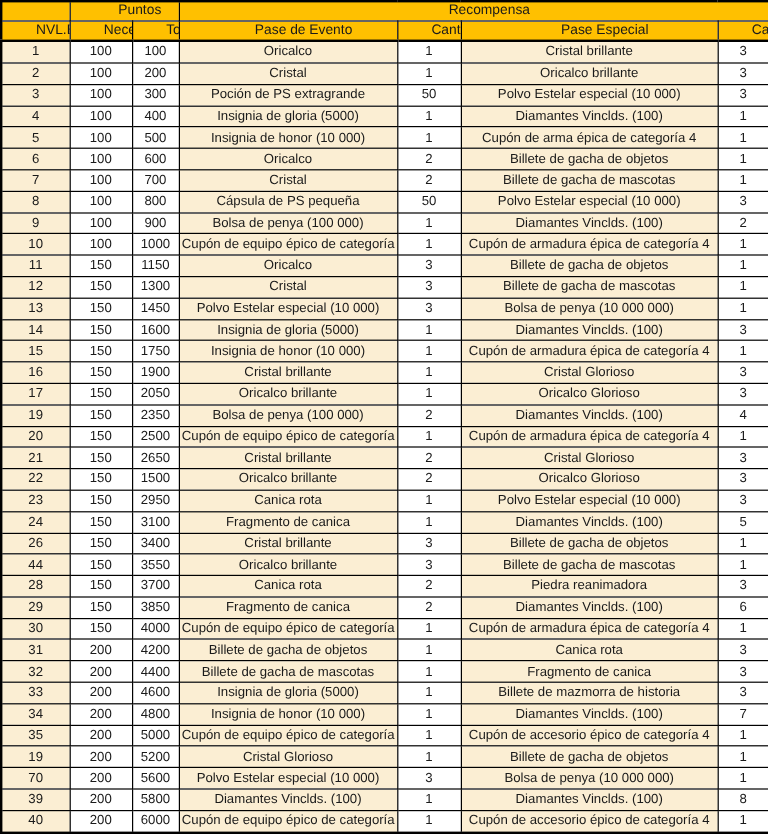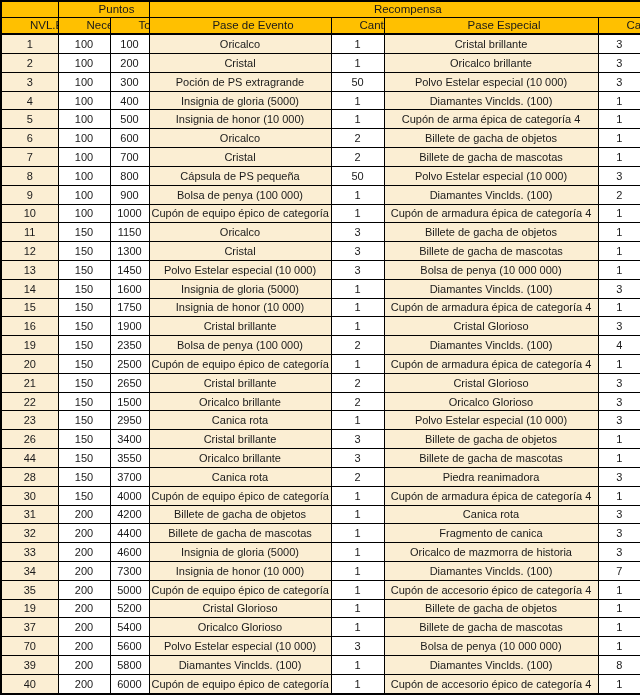--- a/index.html
+++ b/index.html
@@ -204,20 +204,29 @@
         <tr>
     <td class="cream">16</td>
     <td class="white">150</td>
     <td class="white">1900</td>
     <td class="cream">Cristal brillante</td>
     <td class="white">1</td>
     <td class="cream">Cristal Glorioso</td>
     <td class="white">3</td>
   </tr>
         <tr>
+    <td class="cream">17</td>
+    <td class="white">150</td>
+    <td class="white">2050</td>
+    <td class="cream">Oricalco brillante</td>
+    <td class="white">1</td>
+    <td class="cream">Oricalco Glorioso</td>
+    <td class="white">3</td>
+  </tr>
+        <tr>
     <td class="cream">19</td>
     <td class="white">150</td>
     <td class="white">2350</td>
     <td class="cream">Bolsa de penya (100 000)</td>
     <td class="white">2</td>
     <td class="cream">Diamantes Vinclds. (100)</td>
     <td class="white">4</td>
   </tr>
         <tr>
     <td class="cream">20</td>
@@ -249,20 +258,29 @@
         <tr>
     <td class="cream">23</td>
     <td class="white">150</td>
     <td class="white">2950</td>
     <td class="cream">Canica rota</td>
     <td class="white">1</td>
     <td class="cream">Polvo Estelar especial (10 000)</td>
     <td class="white">3</td>
   </tr>
         <tr>
+    <td class="cream">24</td>
+    <td class="white">150</td>
+    <td class="white">3100</td>
+    <td class="cream">Fragmento de canica</td>
+    <td class="white">1</td>
+    <td class="cream">Diamantes Vinclds. (100)</td>
+    <td class="white">5</td>
+  </tr>
+        <tr>
     <td class="cream">26</td>
     <td class="white">150</td>
     <td class="white">3400</td>
     <td class="cream">Cristal brillante</td>
     <td class="white">3</td>
     <td class="cream">Billete de gacha de objetos</td>
     <td class="white">1</td>
   </tr>
         <tr>
     <td class="cream">44</td>
@@ -276,20 +294,29 @@
         <tr>
     <td class="cream">28</td>
     <td class="white">150</td>
     <td class="white">3700</td>
     <td class="cream">Canica rota</td>
     <td class="white">2</td>
     <td class="cream">Piedra reanimadora</td>
     <td class="white">3</td>
   </tr>
         <tr>
+    <td class="cream">29</td>
+    <td class="white">150</td>
+    <td class="white">3850</td>
+    <td class="cream">Fragmento de canica</td>
+    <td class="white">2</td>
+    <td class="cream">Diamantes Vinclds. (100)</td>
+    <td class="white">6</td>
+  </tr>
+        <tr>
     <td class="cream">30</td>
     <td class="white">150</td>
     <td class="white">4000</td>
     <td class="cream">Cupón de equipo épico de categoría 3</td>
     <td class="white">1</td>
     <td class="cream">Cupón de armadura épica de categoría 4</td>
     <td class="white">1</td>
   </tr>
         <tr>
     <td class="cream">31</td>
@@ -308,27 +335,27 @@
     <td class="white">1</td>
     <td class="cream">Fragmento de canica</td>
     <td class="white">3</td>
   </tr>
         <tr>
     <td class="cream">33</td>
     <td class="white">200</td>
     <td class="white">4600</td>
     <td class="cream">Insignia de gloria (5000)</td>
     <td class="white">1</td>
-    <td class="cream">Oricalco de mazmorra de historia</td>
+    <td class="cream">Billete de mazmorra de historia</td>
     <td class="white">3</td>
   </tr>
         <tr>
     <td class="cream">34</td>
     <td class="white">200</td>
-    <td class="white">7300</td>
+    <td class="white">4800</td>
     <td class="cream">Insignia de honor (10 000)</td>
     <td class="white">1</td>
     <td class="cream">Diamantes Vinclds. (100)</td>
     <td class="white">7</td>
   </tr>
         <tr>
     <td class="cream">35</td>
     <td class="white">200</td>
     <td class="white">5000</td>
     <td class="cream">Cupón de equipo épico de categoría 3</td>
@@ -336,29 +363,20 @@
     <td class="cream">Cupón de accesorio épico de categoría 4</td>
     <td class="white">1</td>
   </tr>
         <tr>
     <td class="cream">19</td>
     <td class="white">200</td>
     <td class="white">5200</td>
     <td class="cream">Cristal Glorioso</td>
     <td class="white">1</td>
     <td class="cream">Billete de gacha de objetos</td>
-    <td class="white">1</td>
-  </tr>
-        <tr>
-    <td class="cream">37</td>
-    <td class="white">200</td>
-    <td class="white">5400</td>
-    <td class="cream">Oricalco Glorioso</td>
-    <td class="white">1</td>
-    <td class="cream">Billete de gacha de mascotas</td>
     <td class="white">1</td>
   </tr>
         <tr>
     <td class="cream">70</td>
     <td class="white">200</td>
     <td class="white">5600</td>
     <td class="cream">Polvo Estelar especial (10 000)</td>
     <td class="white">3</td>
     <td class="cream">Bolsa de penya (10 000 000)</td>
     <td class="white">1</td>

